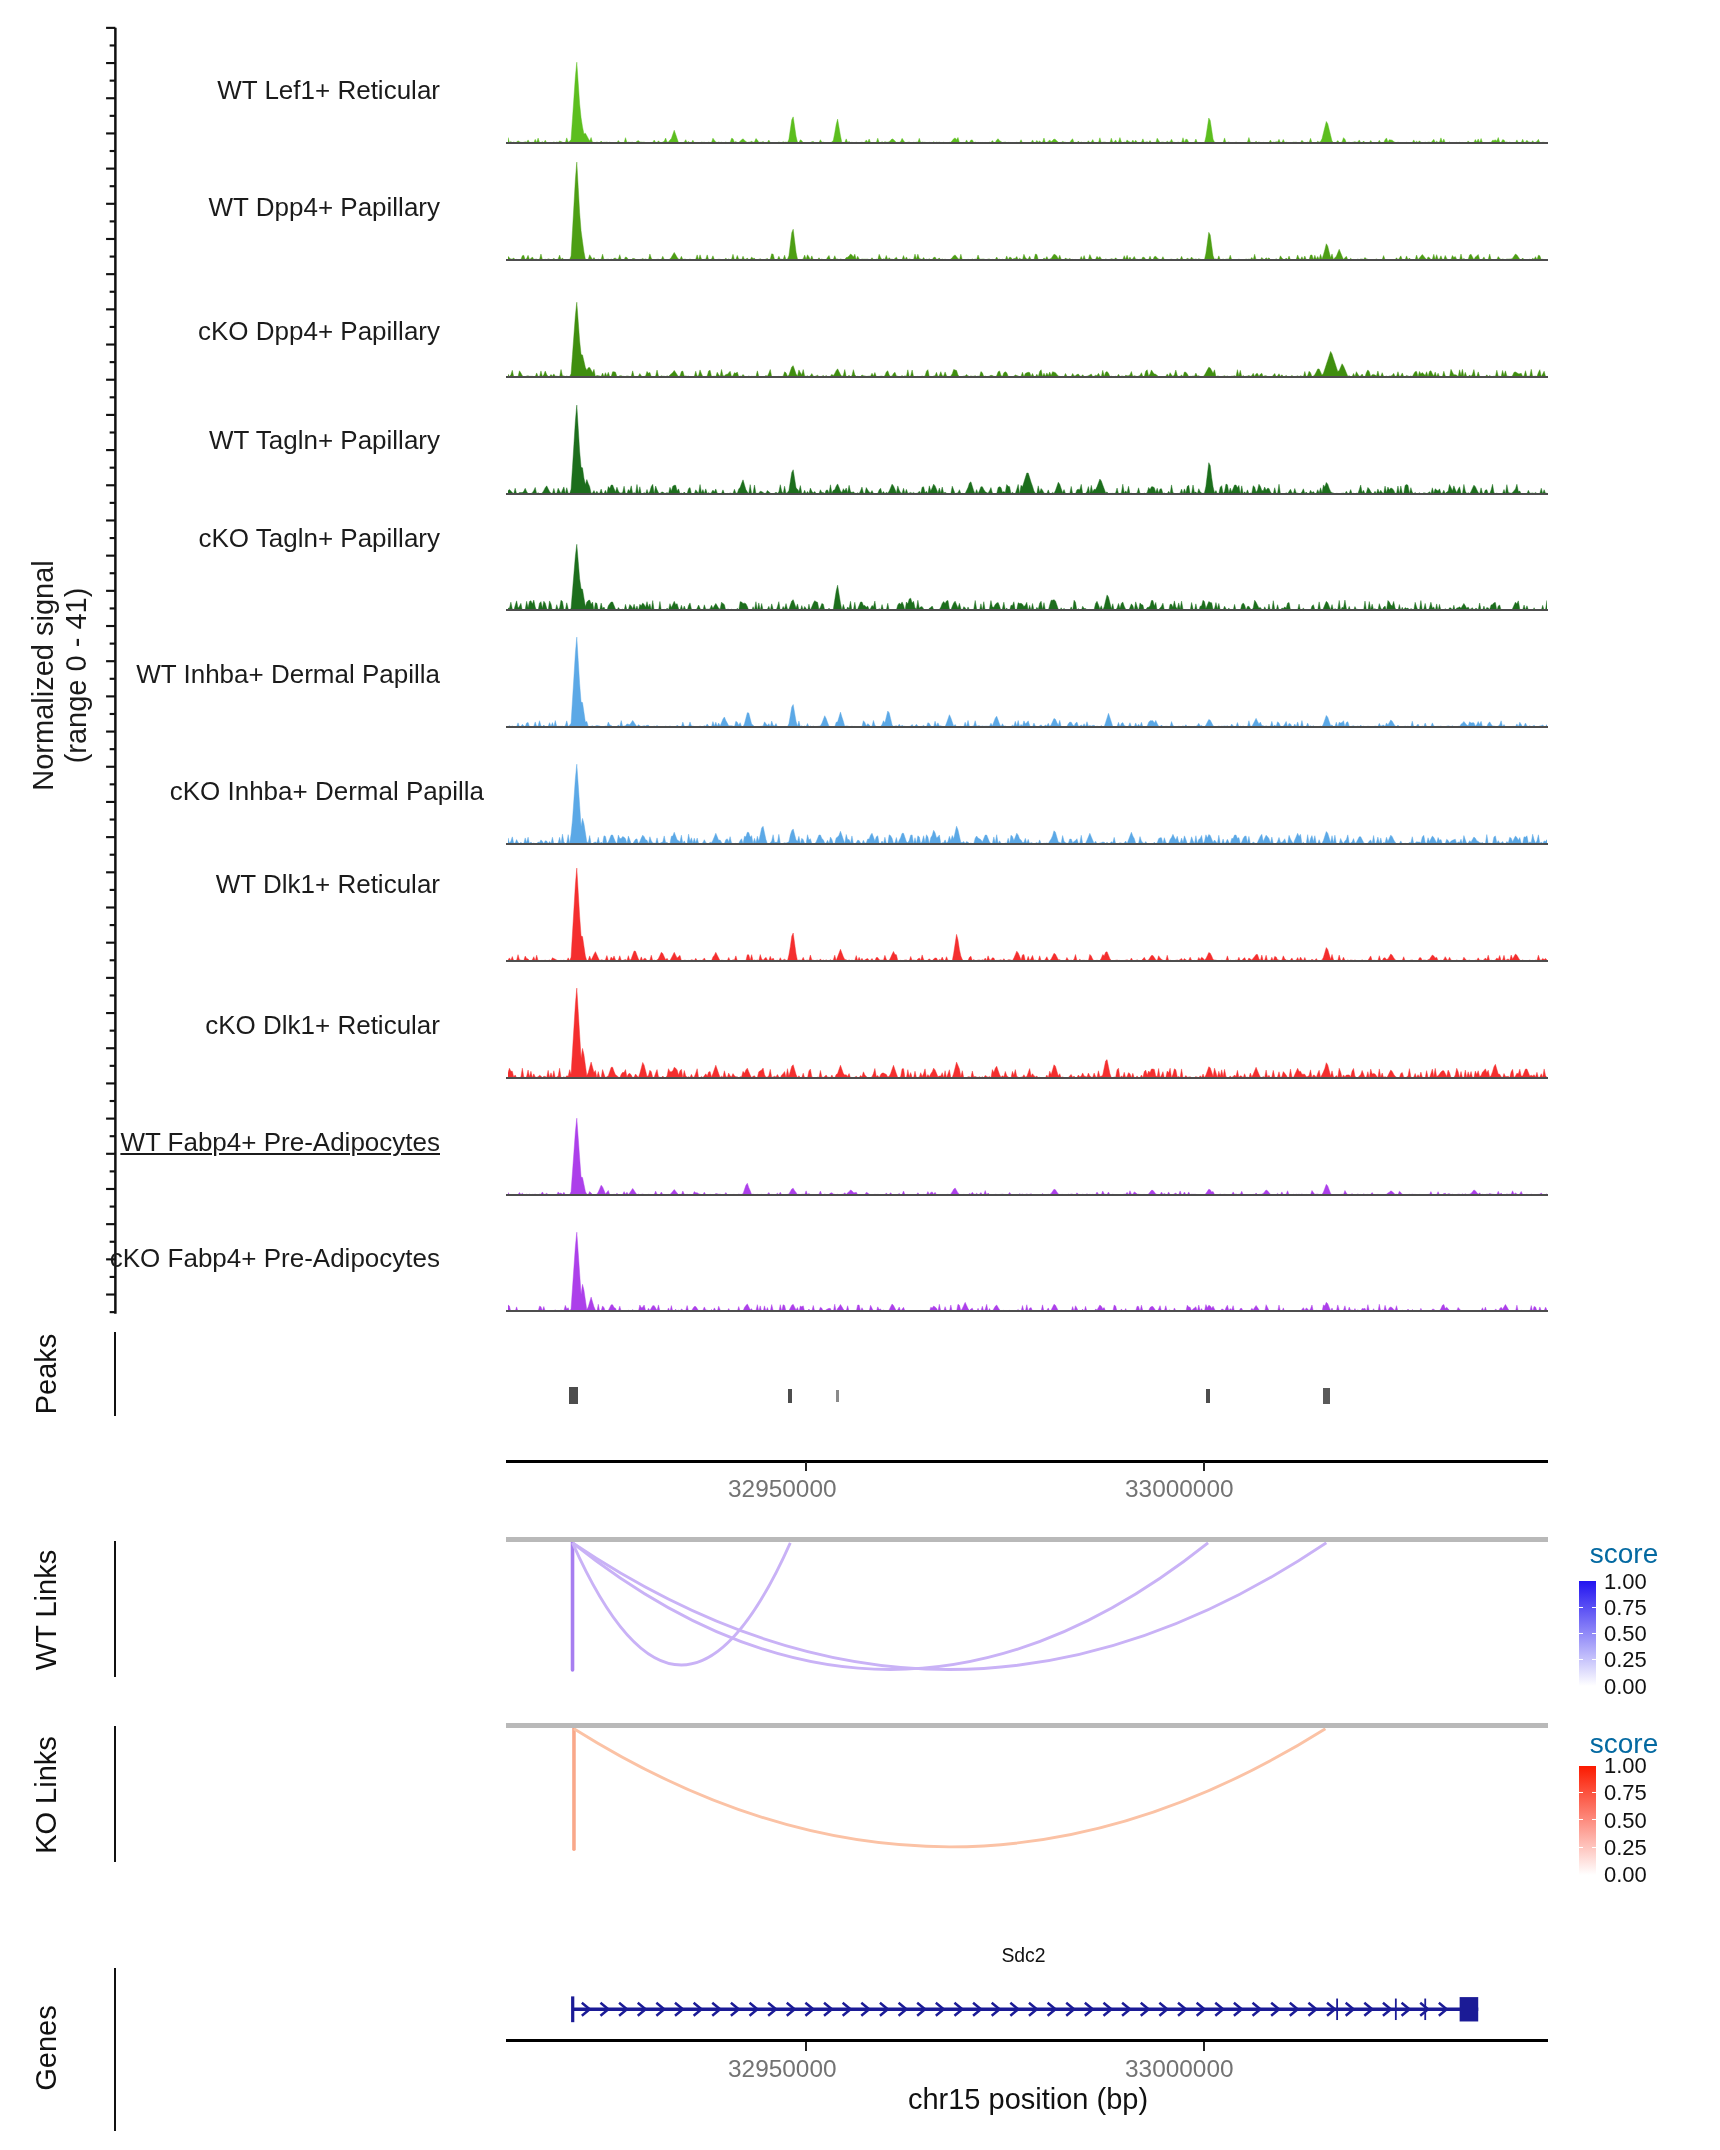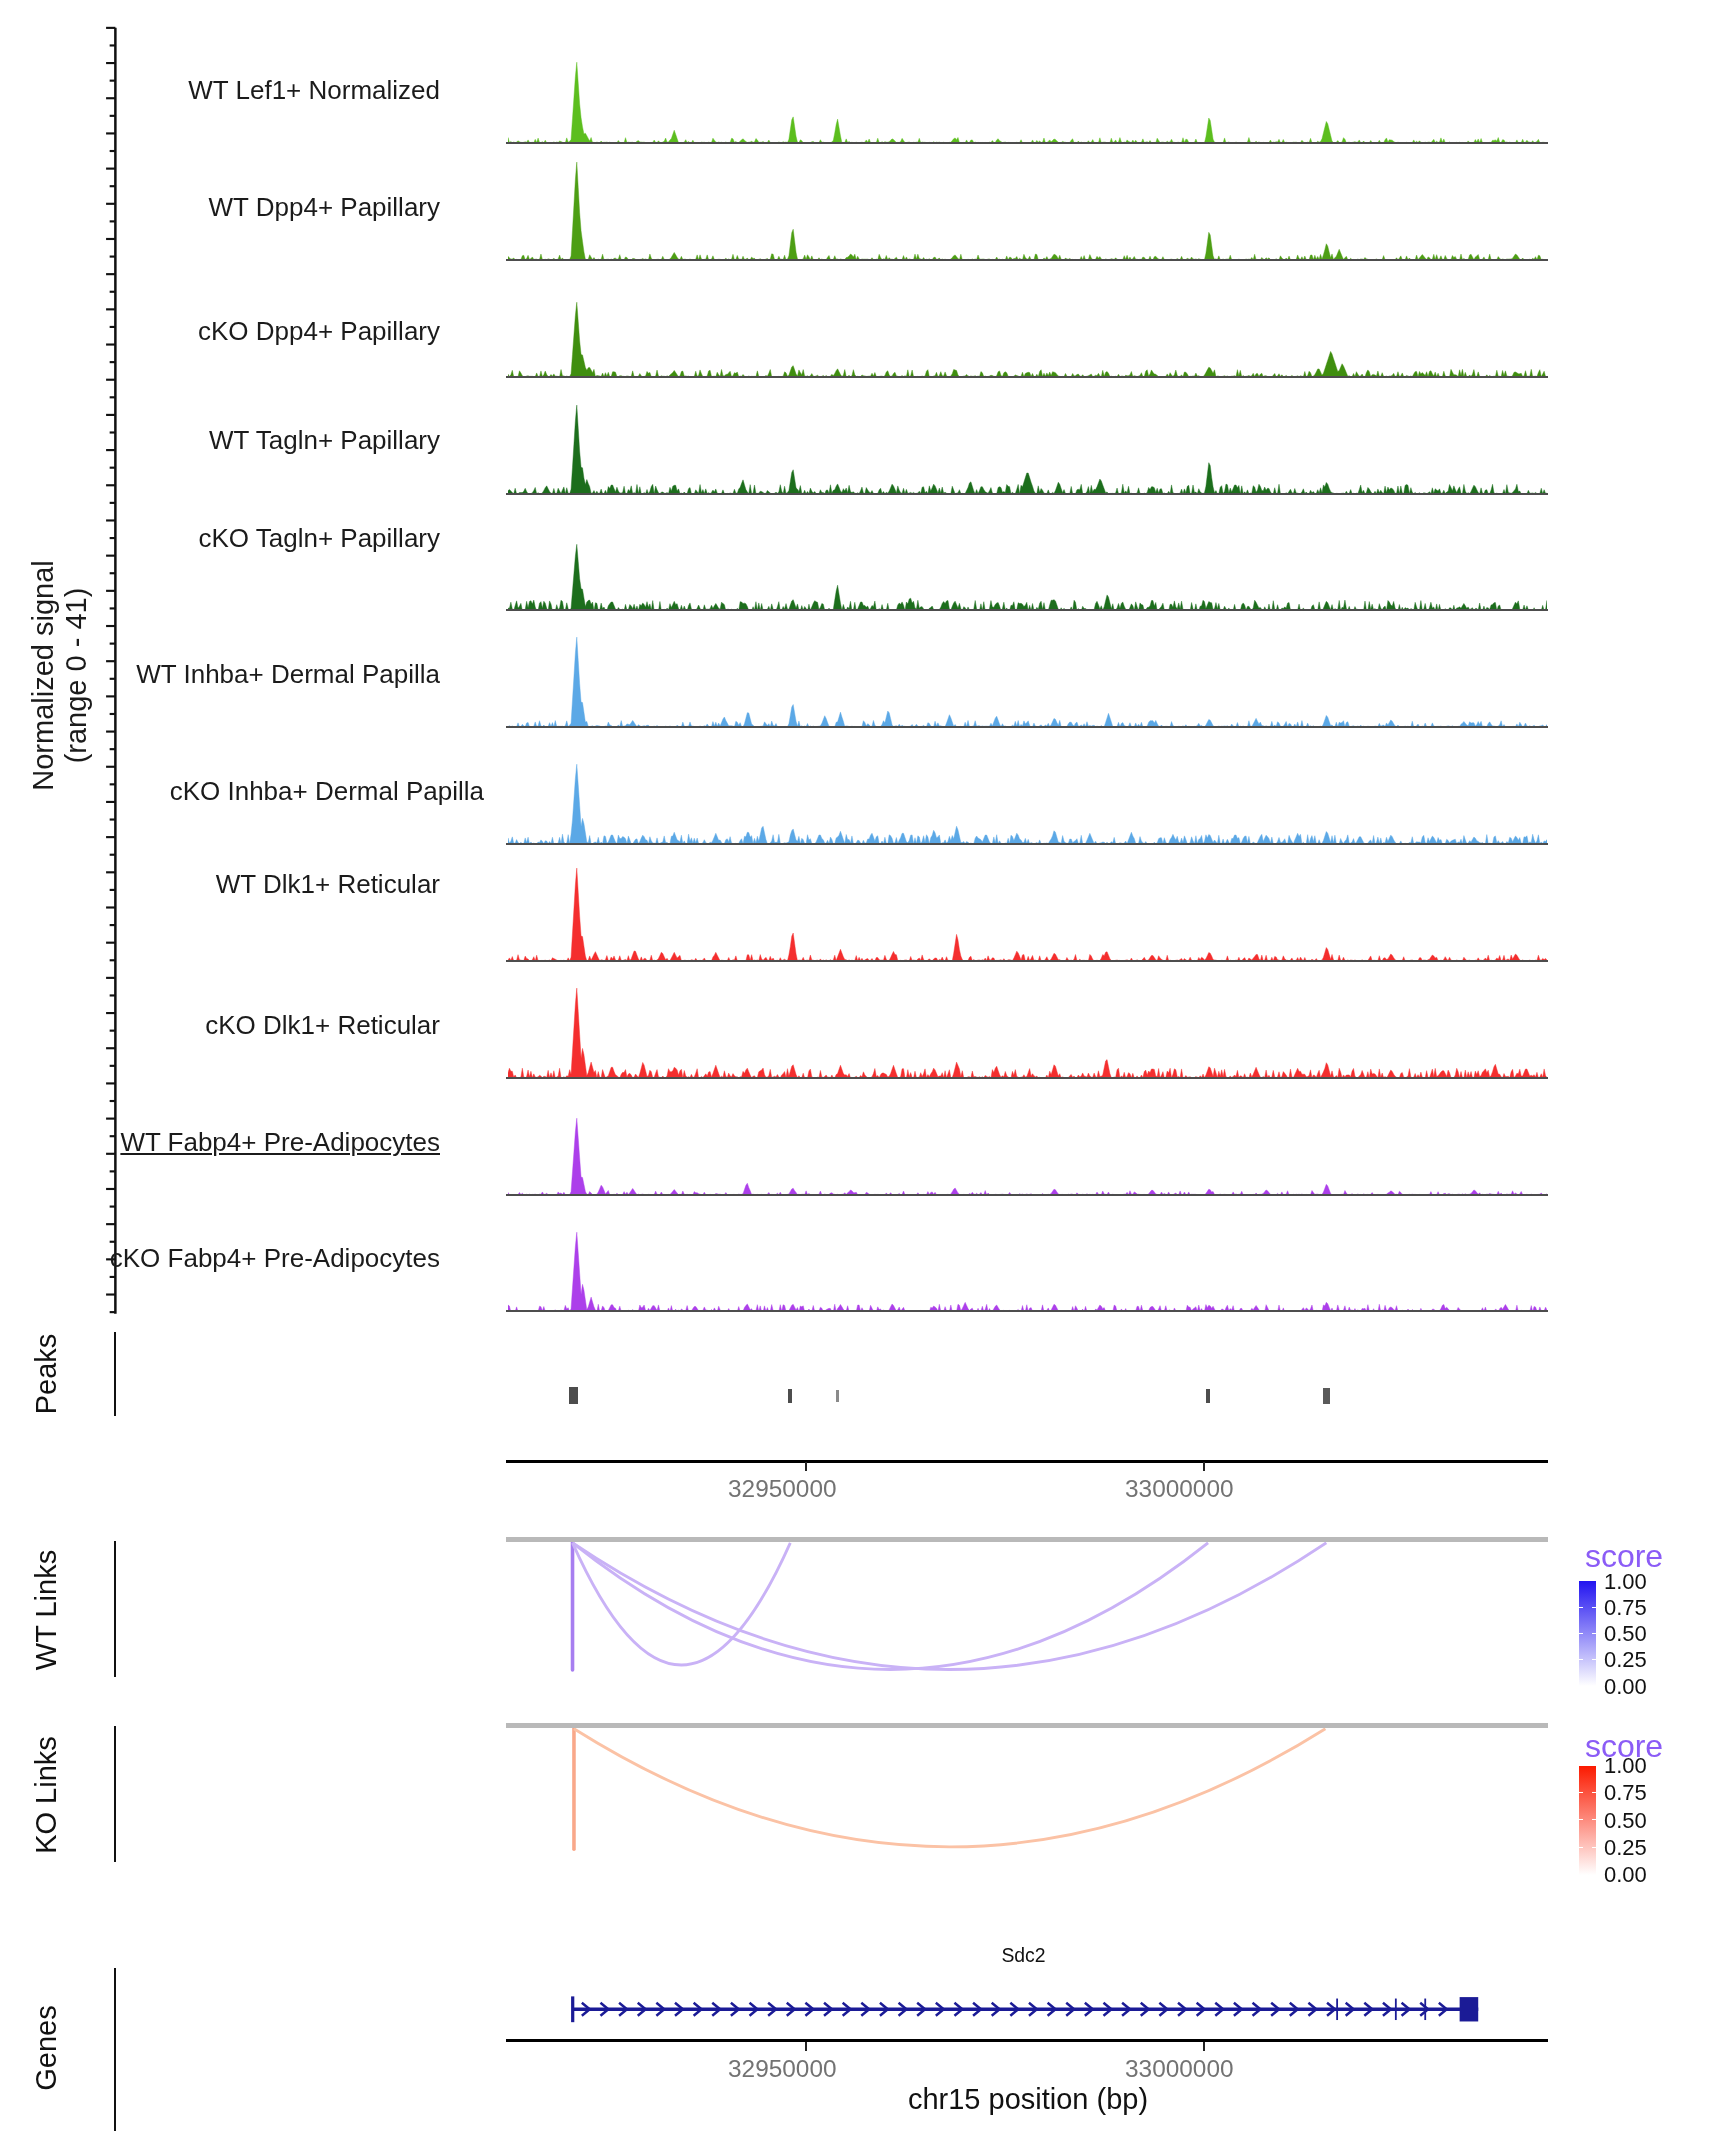--- a/index.html
+++ b/index.html
@@ -4,21 +4,21 @@
 <style>
   html,body{margin:0;padding:0;background:#ffffff;}
   #fig{position:relative;width:1721px;height:2151px;background:#ffffff;overflow:hidden;
        font-family:"Liberation Sans", sans-serif;color:#1b1b1b;}
   .abs{position:absolute;}
   .rot{transform:rotate(-90deg);display:flex;align-items:center;justify-content:center;
        text-align:center;}
   .sec-label{font-size:29px;color:#111;}
   .track-label{font-size:26px;color:#1b1b1b;text-align:right;}
   .tick-label{font-size:24.4px;color:#737373;text-align:left;}
-  .legend-title{font-size:32px;color:#8b5cf6;text-align:center;}
+  .legend-title{font-size:28px;color:#0369a1;text-align:center;}
   .legend-num{font-size:22px;color:#111;text-align:left;}
   .axis-title{font-size:29px;color:#111;text-align:center;}
   .gene-name{font-size:19.4px;color:#111;text-align:center;}
   svg{display:block;}
 </style>
 </head>
 <body>
 
 <div id="fig">
 
@@ -118,21 +118,21 @@
       <line x1="8.5" y1="1777.1999999999978" x2="21.5" y2="1777.1999999999978" stroke="#111" stroke-width="3"></line>
       <line x1="13.5" y1="1801.7999999999977" x2="21.5" y2="1801.7999999999977" stroke="#111" stroke-width="3"></line>
     </svg>
 
   <div class="abs" style="left:114px;top:1332px;width:2.2px;height:84px;background:#111;"></div>
   <div class="abs" style="left:114px;top:1541px;width:2.2px;height:136px;background:#111;"></div>
   <div class="abs" style="left:114px;top:1726px;width:2.2px;height:136px;background:#111;"></div>
   <div class="abs" style="left:114px;top:1968px;width:2.2px;height:163px;background:#111;"></div>
 
   <div id="tracks">
-      <div class="abs track-label" style="left: 0px; top: 74px; width: 440px; height: 33px; line-height: 33px;">WT Lef1+ Normalized</div>
+      <div class="abs track-label" style="left: 0px; top: 74px; width: 440px; height: 33px; line-height: 33px;">WT Lef1+ Reticular</div>
       <svg width="1039" height="108" viewBox="0 0 1450 150" class="abs" style="left: 508px; top: 35px;">
         <path d="M0,150L0,142.8L2,149.8L4,148.3L6,150.0L8,148.9L10,149.8L12,149.1L14,147.3L16,148.6L18,149.4L20,149.6L22,149.3L24,148.7L26,149.4L28,146.0L30,149.5L32,149.6L34,149.3L36,150.0L38,145.3L40,149.6L42,143.5L44,149.7L46,149.7L48,148.6L50,149.9L52,146.4L54,150.0L56,149.8L58,149.9L60,150.0L62,149.8L64,148.8L66,149.9L68,148.9L70,149.5L72,147.7L74,148.3L76,149.3L78,150.0L80,149.9L82,143.2L84,149.2L86,148.0L88,145.6L90,116.4L92,87.2L94,58.0L96,37.6L98,66.8L100,96.0L102,115.2L104,127.9L106,137.8L108,136.7L110,140.3L112,144.0L114,147.6L116,142.7L118,149.6L120,149.4L122,150.0L124,149.1L126,149.6L128,150.0L130,147.6L132,149.6L134,149.3L136,149.4L138,149.0L140,149.8L142,149.2L144,150.0L146,149.8L148,149.9L150,150.0L152,150.0L154,146.8L156,149.6L158,149.7L160,149.6L162,150.0L164,142.9L166,149.8L168,149.1L170,149.5L172,149.4L174,149.3L176,150.0L178,149.8L180,147.9L182,147.0L184,149.0L186,149.0L188,149.3L190,149.1L192,150.0L194,149.9L196,149.8L198,150.0L200,149.9L202,149.5L204,146.2L206,149.6L208,150.0L210,147.3L212,149.5L214,150.0L216,148.9L218,147.9L220,143.4L222,149.2L224,148.8L226,146.1L228,144.2L230,138.3L232,132.5L234,138.3L236,144.2L238,150.0L240,149.8L242,149.6L244,149.8L246,149.2L248,145.7L250,149.6L252,148.3L254,150.0L256,150.0L258,146.4L260,150.0L262,149.6L264,149.8L266,150.0L268,150.0L270,149.1L272,149.5L274,149.3L276,150.0L278,150.0L280,149.1L282,149.7L284,149.7L286,143.6L288,146.4L290,149.0L292,149.9L294,148.9L296,149.7L298,149.3L300,150.0L302,150.0L304,148.9L306,150.0L308,149.5L310,149.5L312,143.8L314,144.6L316,149.4L318,148.2L320,150.0L322,149.7L324,147.8L326,145.8L328,144.5L330,146.4L332,148.3L334,149.6L336,149.2L338,149.0L340,148.0L342,149.4L344,149.0L346,144.1L348,146.0L350,149.4L352,149.3L354,149.2L356,148.3L358,149.8L360,149.9L362,149.7L364,146.2L366,149.7L368,150.0L370,149.9L372,149.7L374,149.9L376,149.9L378,148.9L380,149.6L382,149.9L384,148.5L386,149.4L388,148.9L390,150.0L392,145.2L394,131.6L396,118.0L398,113.9L400,127.5L402,141.1L404,149.4L406,149.9L408,145.9L410,147.1L412,150.0L414,149.9L416,150.0L418,150.0L420,149.9L422,149.8L424,148.7L426,148.3L428,149.7L430,149.6L432,149.9L434,150.0L436,145.8L438,149.4L440,149.2L442,149.7L444,149.7L446,149.9L448,149.6L450,149.9L452,149.0L454,146.6L456,136.3L458,124.6L460,117.0L462,128.7L464,140.4L466,150.0L468,149.8L470,149.8L472,144.6L474,149.8L476,148.3L478,149.9L480,149.3L482,150.0L484,149.9L486,149.2L488,150.0L490,149.7L492,149.6L494,149.2L496,149.8L498,149.3L500,146.1L502,149.2L504,144.8L506,149.9L508,149.8L510,149.6L512,149.9L514,149.8L516,143.6L518,149.6L520,150.0L522,148.5L524,149.8L526,148.5L528,149.1L530,149.2L532,148.5L534,146.6L536,144.6L538,145.6L540,147.6L542,149.5L544,149.5L546,149.5L548,148.1L550,143.9L552,146.8L554,149.7L556,150.0L558,149.3L560,149.0L562,150.0L564,150.0L566,149.3L568,149.7L570,149.2L572,149.4L574,143.8L576,150.0L578,149.0L580,149.4L582,149.3L584,150.0L586,149.8L588,149.4L590,149.7L592,150.0L594,148.5L596,150.0L598,149.1L600,149.6L602,149.1L604,149.8L606,150.0L608,149.3L610,149.9L612,150.0L614,150.0L616,149.4L618,149.4L620,147.0L622,144.5L624,143.3L626,145.7L628,142.6L630,150.0L632,149.6L634,150.0L636,149.5L638,149.9L640,146.1L642,150.0L644,149.6L646,146.3L648,146.0L650,149.8L652,149.1L654,149.9L656,149.5L658,149.7L660,150.0L662,149.6L664,149.9L666,149.6L668,149.8L670,149.9L672,149.1L674,149.8L676,146.9L678,149.7L680,149.7L682,146.1L684,144.4L686,147.2L688,148.3L690,149.9L692,149.3L694,149.0L696,150.0L698,149.5L700,149.6L702,149.8L704,149.7L706,149.8L708,149.7L710,149.4L712,149.8L714,149.8L716,145.8L718,150.0L720,150.0L722,149.7L724,150.0L726,150.0L728,149.7L730,150.0L732,146.1L734,149.6L736,149.9L738,146.7L740,149.2L742,147.4L744,149.7L746,149.3L748,143.4L750,150.0L752,149.9L754,148.2L756,146.0L758,148.7L760,146.8L762,144.8L764,145.4L766,147.4L768,149.3L770,150.0L772,149.7L774,148.1L776,149.1L778,149.3L780,149.9L782,149.9L784,149.5L786,146.4L788,144.5L790,150.0L792,149.5L794,149.9L796,147.7L798,150.0L800,149.0L802,149.8L804,149.4L806,150.0L808,149.9L810,147.2L812,150.0L814,149.3L816,145.6L818,149.5L820,150.0L822,149.9L824,150.0L826,143.1L828,150.0L830,149.3L832,149.0L834,149.3L836,150.0L838,149.9L840,150.0L842,143.6L844,149.5L846,149.0L848,146.1L850,149.9L852,149.1L854,142.8L856,149.1L858,150.0L860,148.9L862,149.8L864,146.0L866,148.1L868,149.1L870,150.0L872,146.3L874,149.7L876,146.5L878,149.4L880,150.0L882,149.9L884,149.5L886,144.6L888,149.7L890,149.1L892,148.6L894,149.8L896,146.9L898,150.0L900,149.6L902,149.5L904,149.9L906,143.6L908,146.7L910,150.0L912,149.2L914,149.0L916,149.5L918,149.6L920,147.9L922,149.2L924,148.8L926,145.0L928,149.3L930,149.4L932,149.9L934,149.5L936,149.3L938,149.8L940,149.9L942,143.0L944,149.6L946,145.0L948,145.6L950,149.5L952,150.0L954,149.9L956,149.7L958,149.7L960,144.8L962,149.7L964,149.6L966,149.6L968,150.0L970,149.9L972,150.0L974,141.8L976,128.6L978,115.5L980,118.8L982,131.9L984,145.0L986,149.3L988,149.7L990,150.0L992,149.8L994,150.0L996,149.7L998,149.9L1000,143.3L1002,149.9L1004,149.6L1006,148.9L1008,150.0L1010,149.9L1012,149.7L1014,150.0L1016,149.0L1018,149.8L1020,149.6L1022,149.7L1024,149.9L1026,149.7L1028,149.9L1030,150.0L1032,149.1L1034,142.7L1036,149.2L1038,149.6L1040,149.7L1042,149.7L1044,147.9L1046,149.7L1048,148.9L1050,149.7L1052,150.0L1054,149.5L1056,149.7L1058,149.7L1060,150.0L1062,149.8L1064,146.3L1066,149.9L1068,149.0L1070,149.4L1072,148.5L1074,149.0L1076,145.2L1078,150.0L1080,149.8L1082,145.4L1084,150.0L1086,149.2L1088,149.8L1090,150.0L1092,150.0L1094,149.8L1096,149.2L1098,149.3L1100,149.1L1102,149.9L1104,149.7L1106,149.8L1108,146.5L1110,149.0L1112,149.8L1114,149.9L1116,149.1L1118,149.7L1120,143.8L1122,149.9L1124,150.0L1126,149.7L1128,150.0L1130,147.8L1132,149.2L1134,148.4L1136,144.4L1138,136.3L1140,128.3L1142,120.3L1144,123.5L1146,131.5L1148,139.6L1150,147.6L1152,150.0L1154,149.9L1156,149.4L1158,147.0L1160,149.6L1162,149.7L1164,149.1L1166,142.9L1168,145.1L1170,150.0L1172,149.4L1174,149.2L1176,150.0L1178,149.6L1180,149.0L1182,148.5L1184,149.3L1186,149.1L1188,146.1L1190,150.0L1192,150.0L1194,147.6L1196,149.7L1198,150.0L1200,150.0L1202,150.0L1204,146.8L1206,150.0L1208,149.9L1210,150.0L1212,149.6L1214,150.0L1216,146.5L1218,150.0L1220,149.9L1222,150.0L1224,145.9L1226,143.3L1228,148.9L1230,145.8L1232,146.0L1234,146.4L1236,148.2L1238,149.5L1240,149.9L1242,149.3L1244,149.7L1246,149.9L1248,150.0L1250,149.8L1252,149.8L1254,149.4L1256,150.0L1258,149.7L1260,149.7L1262,149.9L1264,146.0L1266,149.7L1268,148.0L1270,149.8L1272,147.3L1274,149.3L1276,149.8L1278,150.0L1280,149.1L1282,150.0L1284,149.0L1286,149.0L1288,150.0L1290,147.7L1292,145.3L1294,149.8L1296,147.9L1298,149.5L1300,149.0L1302,143.2L1304,149.2L1306,144.7L1308,150.0L1310,149.9L1312,150.0L1314,149.0L1316,150.0L1318,150.0L1320,150.0L1322,150.0L1324,149.4L1326,150.0L1328,149.3L1330,150.0L1332,149.6L1334,149.8L1336,150.0L1338,149.9L1340,147.4L1342,149.5L1344,149.9L1346,150.0L1348,149.5L1350,145.5L1352,149.1L1354,144.7L1356,150.0L1358,144.1L1360,150.0L1362,149.9L1364,149.7L1366,150.0L1368,149.8L1370,149.5L1372,149.6L1374,146.5L1376,146.7L1378,146.0L1380,147.4L1382,142.7L1384,149.4L1386,149.9L1388,145.7L1390,146.1L1392,149.5L1394,148.9L1396,150.0L1398,149.1L1400,150.0L1402,150.0L1404,150.0L1406,150.0L1408,146.0L1410,149.9L1412,149.9L1414,150.0L1416,145.1L1418,149.7L1420,149.3L1422,146.4L1424,148.9L1426,149.1L1428,149.9L1430,147.1L1432,149.8L1434,149.4L1436,148.1L1438,145.3L1440,149.9L1442,149.7L1444,149.4L1446,149.4L1448,150.0L1450,149.9L1450,150Z" fill="#5cbe1e" stroke="#5cbe1e" stroke-width="0.6"></path>
       </svg>
       <div class="abs" style="left: 506px; top: 142px; width: 1042px; height: 2.2px; background: rgb(77, 77, 77);"></div>
       <div class="abs track-label" style="left: 0px; top: 191px; width: 440px; height: 33px; line-height: 33px;">WT Dpp4+ Papillary</div>
       <svg width="1039" height="108" viewBox="0 0 1450 150" class="abs" style="left: 508px; top: 152px;">
         <path d="M0,150L0,145.3L2,147.5L4,149.0L6,148.8L8,147.6L10,150.0L12,149.5L14,150.0L16,150.0L18,149.6L20,144.5L22,143.8L24,149.9L26,148.2L28,143.9L30,149.6L32,148.4L34,146.1L36,149.5L38,149.2L40,149.1L42,150.0L44,149.4L46,142.0L48,149.7L50,149.8L52,149.3L54,149.9L56,148.6L58,149.2L60,150.0L62,149.5L64,147.8L66,149.8L68,150.0L70,148.9L72,143.4L74,149.5L76,147.7L78,150.0L80,149.6L82,149.8L84,149.5L86,149.8L88,144.7L90,109.3L92,73.9L94,38.5L96,13.7L98,49.1L100,84.5L102,109.8L104,124.5L106,139.1L108,149.3L110,150.0L112,149.2L114,143.0L116,146.4L118,149.8L120,146.9L122,150.0L124,150.0L126,149.1L128,149.9L130,149.3L132,142.2L134,149.9L136,149.8L138,149.3L140,149.1L142,150.0L144,148.9L146,150.0L148,148.0L150,147.8L152,149.3L154,149.0L156,142.9L158,150.0L160,150.0L162,149.9L164,146.1L166,147.0L168,149.9L170,149.7L172,150.0L174,148.2L176,148.3L178,149.4L180,150.0L182,149.9L184,149.6L186,149.3L188,148.1L190,149.5L192,148.8L194,149.7L196,149.9L198,142.0L200,147.8L202,150.0L204,150.0L206,149.8L208,149.4L210,149.3L212,149.9L214,149.7L216,145.2L218,149.5L220,149.8L222,149.6L224,149.9L226,149.0L228,146.6L230,143.2L232,139.8L234,143.2L236,146.6L238,149.2L240,149.7L242,145.2L244,149.6L246,149.2L248,149.3L250,150.0L252,149.9L254,148.9L256,150.0L258,149.9L260,149.9L262,149.4L264,143.2L266,150.0L268,143.1L270,149.0L272,149.9L274,149.4L276,149.3L278,143.2L280,149.9L282,149.8L284,149.2L286,144.5L288,149.8L290,150.0L292,149.6L294,149.3L296,149.4L298,150.0L300,149.7L302,149.6L304,147.9L306,149.8L308,148.8L310,150.0L312,149.3L314,142.4L316,150.0L318,149.7L320,144.0L322,149.2L324,149.1L326,150.0L328,145.0L330,149.6L332,149.2L334,147.7L336,150.0L338,150.0L340,146.3L342,148.2L344,148.0L346,150.0L348,150.0L350,149.4L352,148.6L354,149.7L356,149.7L358,149.9L360,149.1L362,148.4L364,150.0L366,149.2L368,141.8L370,142.2L372,149.8L374,149.9L376,149.5L378,145.1L380,149.3L382,149.2L384,149.7L386,143.6L388,149.9L390,149.2L392,144.4L394,128.3L396,112.3L398,107.4L400,123.5L402,139.6L404,149.0L406,149.9L408,149.9L410,149.9L412,148.6L414,143.5L416,149.3L418,143.0L420,146.1L422,150.0L424,144.6L426,149.9L428,149.9L430,149.7L432,150.0L434,147.1L436,150.0L438,148.9L440,150.0L442,150.0L444,150.0L446,146.5L448,144.0L450,149.9L452,150.0L454,149.6L456,144.4L458,149.2L460,148.9L462,149.9L464,148.8L466,149.5L468,149.8L470,149.6L472,147.0L474,146.4L476,144.9L478,142.0L480,143.4L482,146.3L484,142.2L486,149.9L488,145.1L490,149.1L492,150.0L494,148.9L496,149.2L498,149.2L500,149.2L502,149.1L504,149.8L506,149.8L508,147.1L510,149.8L512,150.0L514,149.1L516,149.9L518,142.4L520,146.8L522,149.9L524,148.7L526,149.3L528,144.0L530,149.9L532,147.1L534,149.4L536,149.1L538,150.0L540,148.2L542,146.4L544,150.0L546,149.8L548,150.0L550,149.8L552,144.2L554,149.9L556,146.1L558,150.0L560,148.8L562,149.4L564,150.0L566,149.6L568,142.1L570,149.0L572,142.2L574,148.4L576,148.8L578,149.9L580,146.9L582,150.0L584,149.3L586,149.7L588,148.7L590,150.0L592,150.0L594,147.0L596,146.3L598,149.6L600,149.1L602,147.7L604,150.0L606,148.9L608,149.7L610,149.3L612,149.7L614,150.0L616,149.9L618,149.0L620,147.0L622,144.5L624,143.3L626,145.7L628,148.2L630,150.0L632,142.3L634,150.0L636,150.0L638,149.7L640,149.9L642,149.4L644,149.7L646,150.0L648,148.8L650,149.9L652,148.9L654,149.8L656,143.4L658,148.8L660,149.3L662,149.0L664,149.0L666,149.7L668,150.0L670,148.9L672,148.9L674,150.0L676,149.5L678,149.7L680,149.8L682,146.2L684,149.6L686,149.1L688,150.0L690,149.3L692,149.8L694,150.0L696,144.7L698,150.0L700,146.4L702,146.9L704,149.6L706,148.3L708,148.2L710,145.5L712,149.9L714,147.9L716,149.2L718,149.9L720,142.4L722,146.9L724,149.1L726,149.1L728,145.1L730,149.9L732,149.9L734,150.0L736,142.1L738,142.7L740,149.7L742,149.8L744,150.0L746,150.0L748,147.5L750,149.2L752,145.6L754,149.6L756,149.0L758,148.1L760,145.2L762,142.3L764,143.1L766,145.2L768,149.0L770,143.7L772,149.4L774,149.8L776,150.0L778,147.7L780,148.8L782,149.3L784,148.2L786,149.7L788,149.5L790,150.0L792,149.6L794,149.9L796,149.8L798,150.0L800,145.4L802,150.0L804,144.2L806,150.0L808,150.0L810,149.4L812,142.8L814,147.1L816,149.9L818,150.0L820,149.3L822,145.3L824,147.9L826,145.6L828,148.8L830,150.0L832,150.0L834,148.8L836,149.5L838,150.0L840,149.4L842,148.5L844,149.0L846,149.8L848,147.3L850,149.3L852,149.8L854,149.6L856,150.0L858,149.8L860,144.3L862,149.4L864,143.8L866,150.0L868,146.3L870,150.0L872,148.7L874,145.4L876,149.4L878,149.3L880,150.0L882,149.2L884,149.6L886,146.3L888,146.8L890,149.5L892,150.0L894,149.7L896,145.0L898,150.0L900,150.0L902,145.8L904,145.2L906,147.7L908,149.0L910,149.7L912,149.7L914,145.7L916,149.7L918,149.9L920,149.6L922,150.0L924,149.4L926,149.1L928,149.7L930,149.9L932,149.8L934,148.4L936,149.5L938,150.0L940,145.2L942,149.5L944,149.9L946,149.8L948,147.8L950,148.9L952,149.6L954,146.2L956,148.9L958,149.4L960,148.8L962,149.7L964,148.5L966,149.3L968,150.0L970,149.8L972,149.8L974,140.9L976,126.3L978,111.7L980,115.3L982,129.9L984,144.5L986,149.7L988,148.7L990,150.0L992,144.6L994,150.0L996,149.8L998,149.0L1000,149.9L1002,149.1L1004,148.9L1006,149.2L1008,143.6L1010,149.9L1012,149.9L1014,150.0L1016,149.8L1018,150.0L1020,149.2L1022,149.9L1024,150.0L1026,149.9L1028,149.9L1030,149.0L1032,149.5L1034,149.1L1036,149.5L1038,146.8L1040,150.0L1042,142.3L1044,149.9L1046,150.0L1048,149.9L1050,149.9L1052,146.7L1054,149.2L1056,149.8L1058,147.2L1060,148.9L1062,147.3L1064,149.8L1066,150.0L1068,149.7L1070,150.0L1072,148.5L1074,150.0L1076,149.9L1078,144.5L1080,147.7L1082,149.4L1084,150.0L1086,147.6L1088,149.9L1090,144.9L1092,150.0L1094,149.7L1096,149.9L1098,150.0L1100,149.6L1102,143.3L1104,148.3L1106,149.5L1108,145.8L1110,150.0L1112,144.8L1114,149.8L1116,149.7L1118,150.0L1120,143.5L1122,143.3L1124,149.8L1126,143.7L1128,149.2L1130,145.4L1132,149.3L1134,142.5L1136,149.0L1138,143.1L1140,135.9L1142,127.7L1144,131.0L1146,139.2L1148,147.2L1150,141.9L1152,149.6L1154,147.1L1156,145.1L1158,140.3L1160,135.4L1162,140.3L1164,145.1L1166,149.6L1168,147.3L1170,145.2L1172,149.9L1174,150.0L1176,148.0L1178,149.9L1180,149.6L1182,150.0L1184,150.0L1186,149.0L1188,150.0L1190,148.8L1192,148.9L1194,149.6L1196,146.8L1198,148.9L1200,149.4L1202,150.0L1204,149.7L1206,150.0L1208,149.8L1210,149.8L1212,148.8L1214,149.9L1216,149.7L1218,149.9L1220,149.8L1222,144.2L1224,149.9L1226,150.0L1228,149.6L1230,149.9L1232,150.0L1234,150.0L1236,149.8L1238,149.9L1240,147.3L1242,149.9L1244,147.8L1246,144.6L1248,149.9L1250,149.7L1252,150.0L1254,144.7L1256,149.9L1258,147.6L1260,149.9L1262,149.9L1264,149.9L1266,149.9L1268,143.4L1270,149.7L1272,147.6L1274,145.1L1276,142.7L1278,145.1L1280,147.6L1282,150.0L1284,146.0L1286,147.1L1288,149.8L1290,149.3L1292,142.4L1294,149.6L1296,142.9L1298,149.2L1300,149.0L1302,144.5L1304,149.7L1306,149.7L1308,144.0L1310,148.2L1312,150.0L1314,149.8L1316,149.5L1318,144.1L1320,146.9L1322,145.4L1324,149.5L1326,149.8L1328,150.0L1330,142.0L1332,149.8L1334,148.1L1336,149.8L1338,149.6L1340,149.6L1342,143.3L1344,142.3L1346,146.1L1348,150.0L1350,146.1L1352,144.8L1354,142.7L1356,149.6L1358,149.7L1360,149.3L1362,146.0L1364,150.0L1366,149.9L1368,149.3L1370,142.1L1372,150.0L1374,150.0L1376,150.0L1378,149.6L1380,149.6L1382,145.6L1384,148.4L1386,149.7L1388,148.9L1390,149.5L1392,149.9L1394,148.9L1396,149.0L1398,148.8L1400,148.8L1402,147.8L1404,144.9L1406,142.0L1408,143.4L1410,146.3L1412,149.3L1414,150.0L1416,147.6L1418,149.6L1420,149.8L1422,150.0L1424,149.9L1426,149.2L1428,150.0L1430,147.9L1432,149.3L1434,145.7L1436,150.0L1438,143.7L1440,144.4L1442,150.0L1444,149.3L1446,149.8L1448,149.7L1450,149.8L1450,150Z" fill="#4d9e14" stroke="#4d9e14" stroke-width="0.6"></path>
       </svg>
       <div class="abs" style="left: 506px; top: 259px; width: 1042px; height: 2.2px; background: rgb(77, 77, 77);"></div>
       <div class="abs track-label" style="left: 0px; top: 308px; width: 440px; height: 33px; line-height: 33px; margin-top: 7px;">cKO Dpp4+ Papillary</div>

